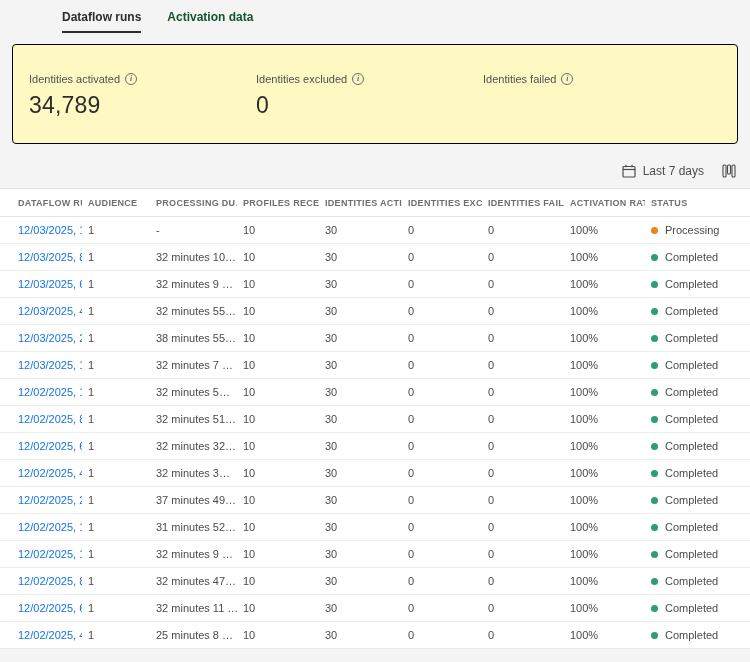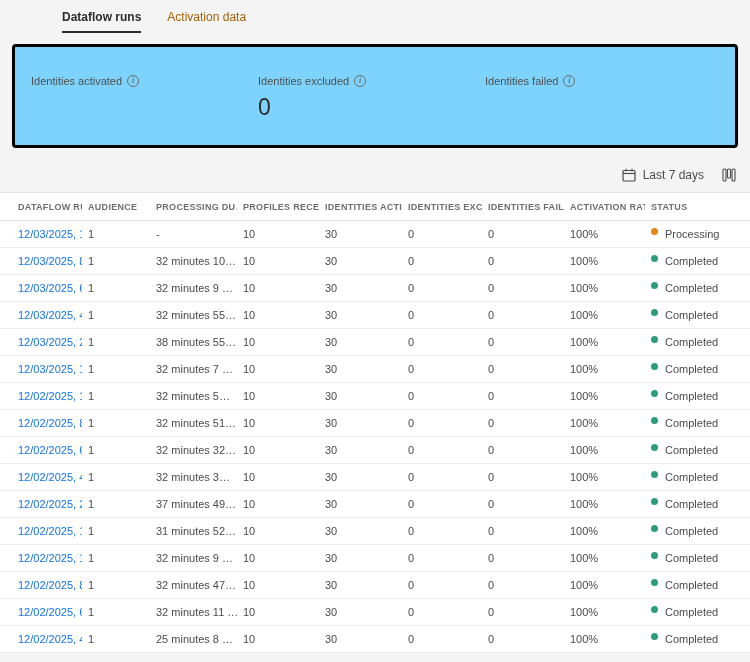--- a/index.html
+++ b/index.html
@@ -7,28 +7,28 @@
   body {
     background:#f4f4f4;
     font-family:"Liberation Sans", sans-serif;
     color:#4b4b4b;
     overflow:hidden;
     font-size:12px;
   }
 
   
   .tabbar { display:flex; gap:26px; padding:10px 16px 0 14px; }
-  .tab { font-size:12px; padding-bottom:7px; color:#a16207; cursor:pointer; border-bottom:2px solid transparent; }
+  .tab { font-size:12px; padding-bottom:7px; color:#14532d; cursor:pointer; border-bottom:2px solid transparent;font-weight:bold; }
   .tab.active { color:#2c2c2c; font-weight:bold; border-bottom-color:#2c2c2c;margin-left:48px; }
 
   
   .card {
     margin:11px 12px 0 12px;
-    background:#7dd3fc;
-    border:3px solid #000000;
+    background:#fef9c3;
+    border:1px solid #000000;
     border-radius:4px;
     padding:28px 16px 24px 16px;
     display:flex;
   }
   .metric { width:227px; }
   .metric-label { font-size:11px; color:#505050; display:flex; align-items:center; gap:5px; }
   .info-icon {
     width:12px; height:12px; border:1px solid #6e6e6e; border-radius:50%;
     font-size:8px; line-height:10px; color:#6e6e6e;
     display:inline-flex; align-items:center; justify-content:center;
@@ -59,37 +59,38 @@
   th:first-child, td:first-child { padding-left:18px; }
   th:nth-child(1){ width:82px; }
   th:nth-child(2){ width:68px; }
   th:nth-child(3){ width:87px; }
   th:nth-child(4){ width:82px; }
   th:nth-child(5){ width:83px; }
   th:nth-child(6){ width:80px; }
   th:nth-child(7){ width:82px; }
   th:nth-child(8){ width:81px; }
   a.run-link { color:#1473e6; text-decoration:none; cursor:pointer; }
-  .status-inner { display:flex; gap:7px; }
+  .status-inner { display:flex; align-items:center; gap:7px; }
   .dot { width:7px; height:7px; border-radius:50%; flex:0 0 auto; }
 </style>
 </head>
 <body>
 
 <div class="tabbar">
   <div class="tab active">Dataflow runs</div>
   <div class="tab">Activation data</div>
 </div>
 
 <div class="card">
   <div class="metric">
     <div class="metric-label">
       <span>Identities activated</span>
       <span class="info-icon">i</span>
     </div>
+    <div class="metric-value">34,789</div>
   </div>
   <div class="metric">
     <div class="metric-label">
       <span>Identities excluded</span>
       <span class="info-icon">i</span>
     </div>
     <div class="metric-value">0</div>
   </div>
   <div class="metric">
     <div class="metric-label">

